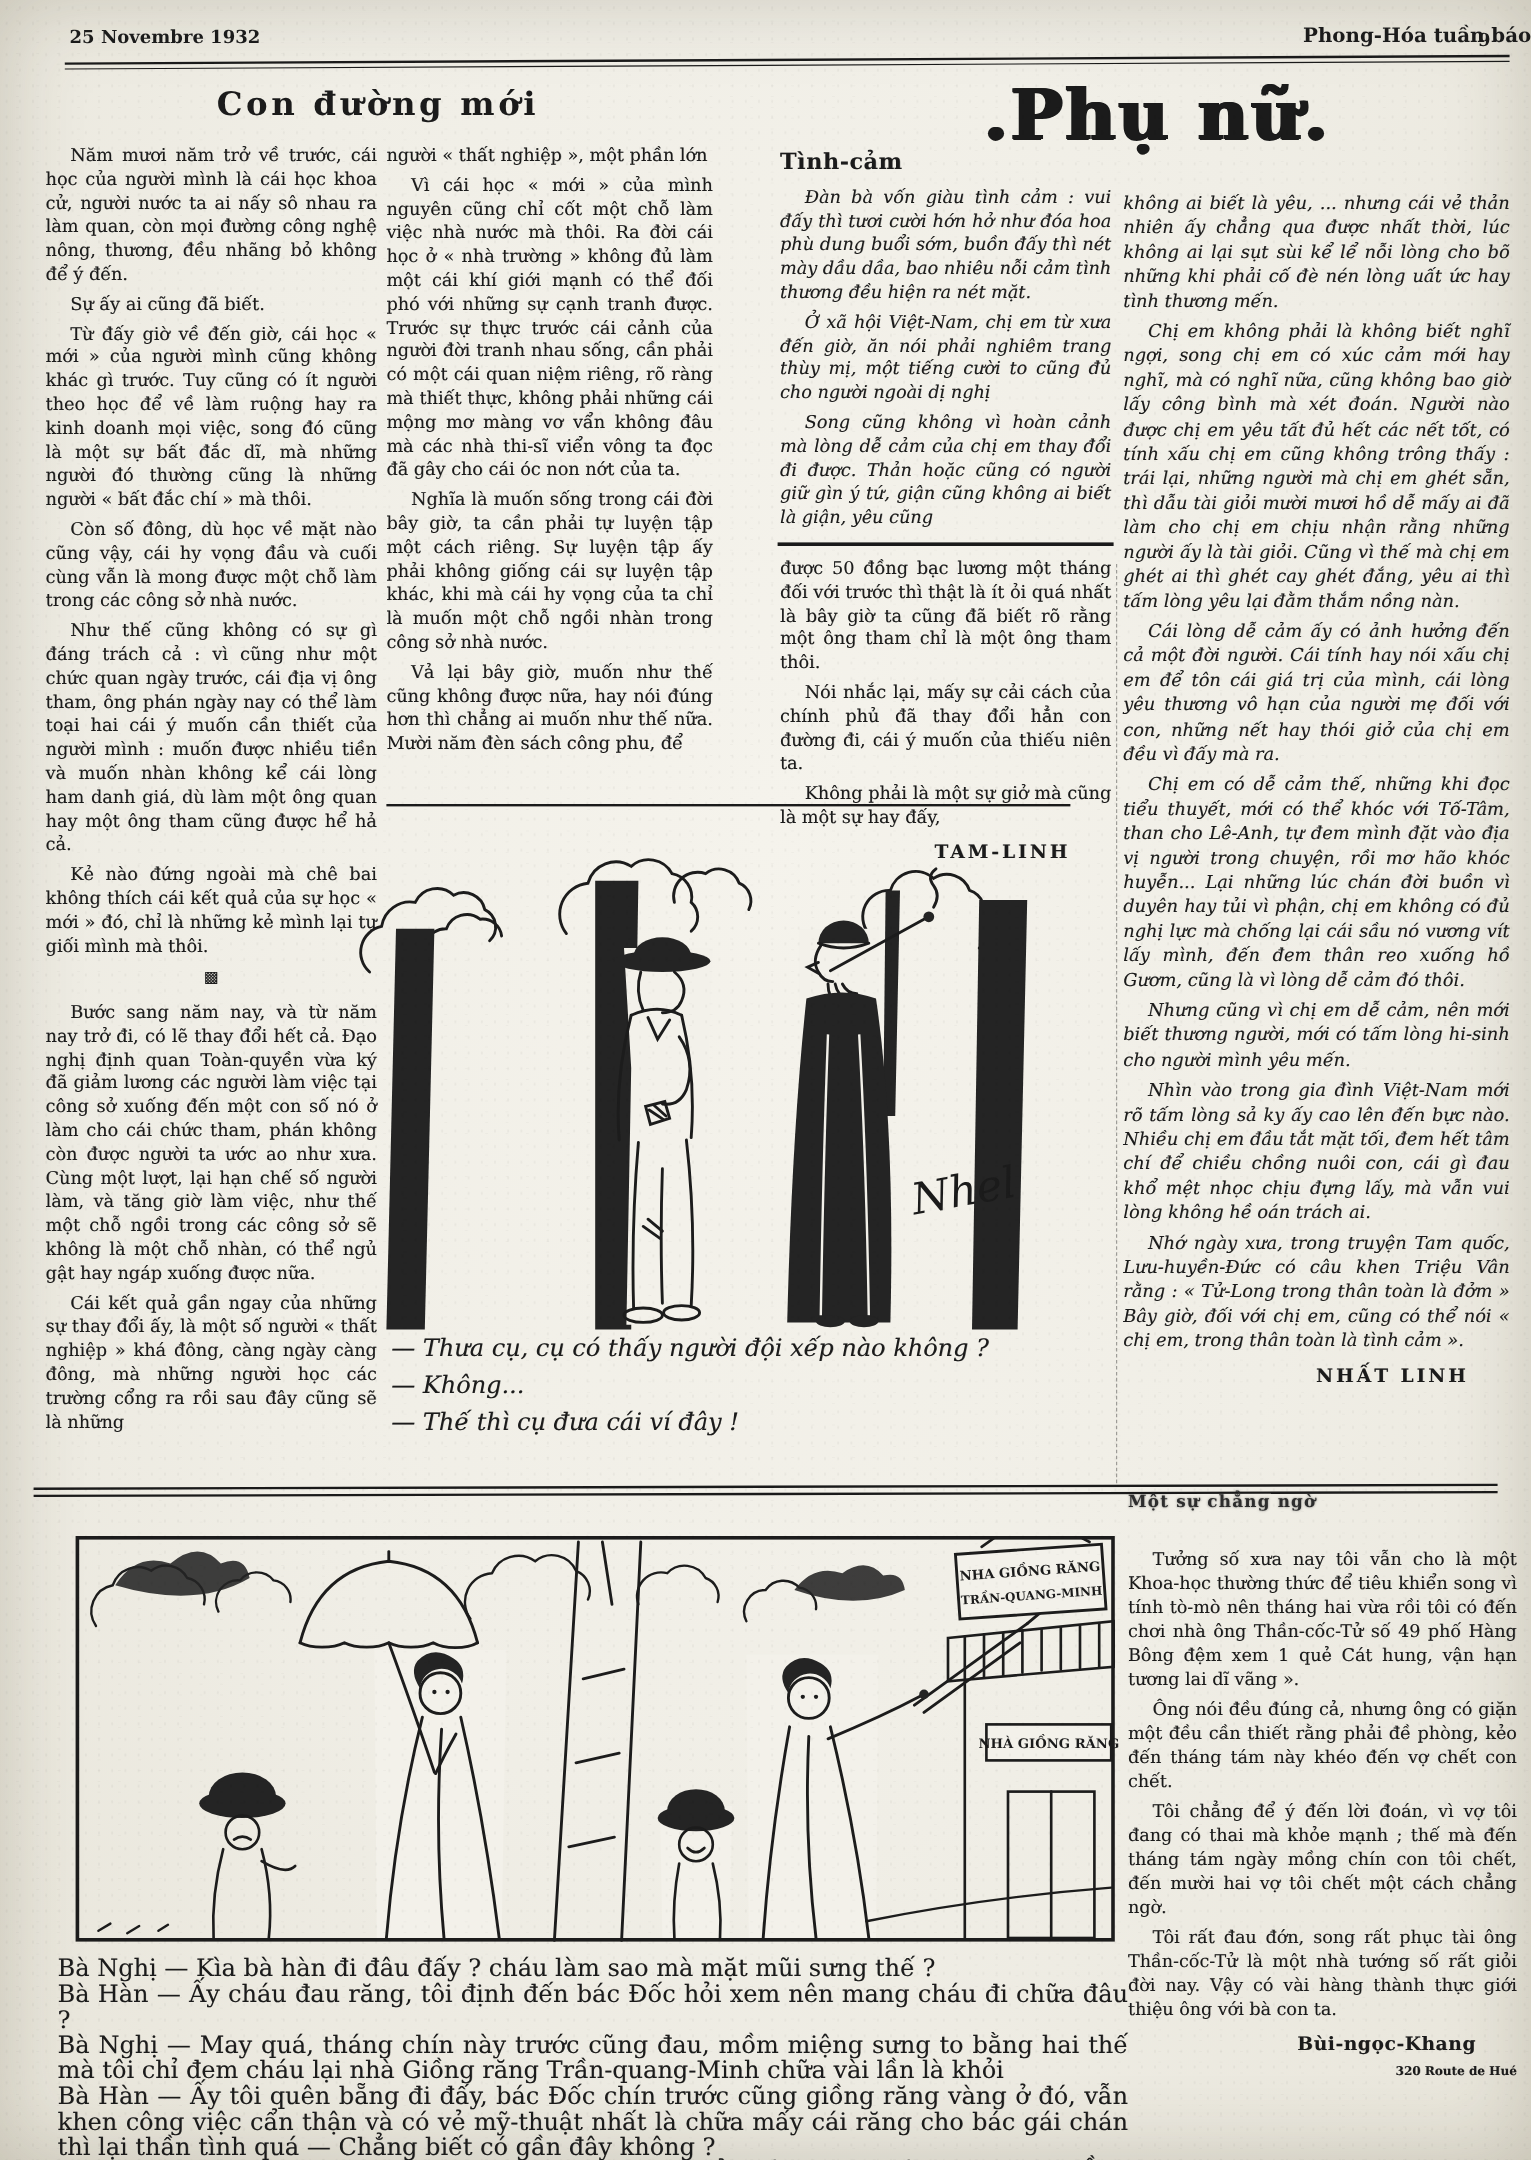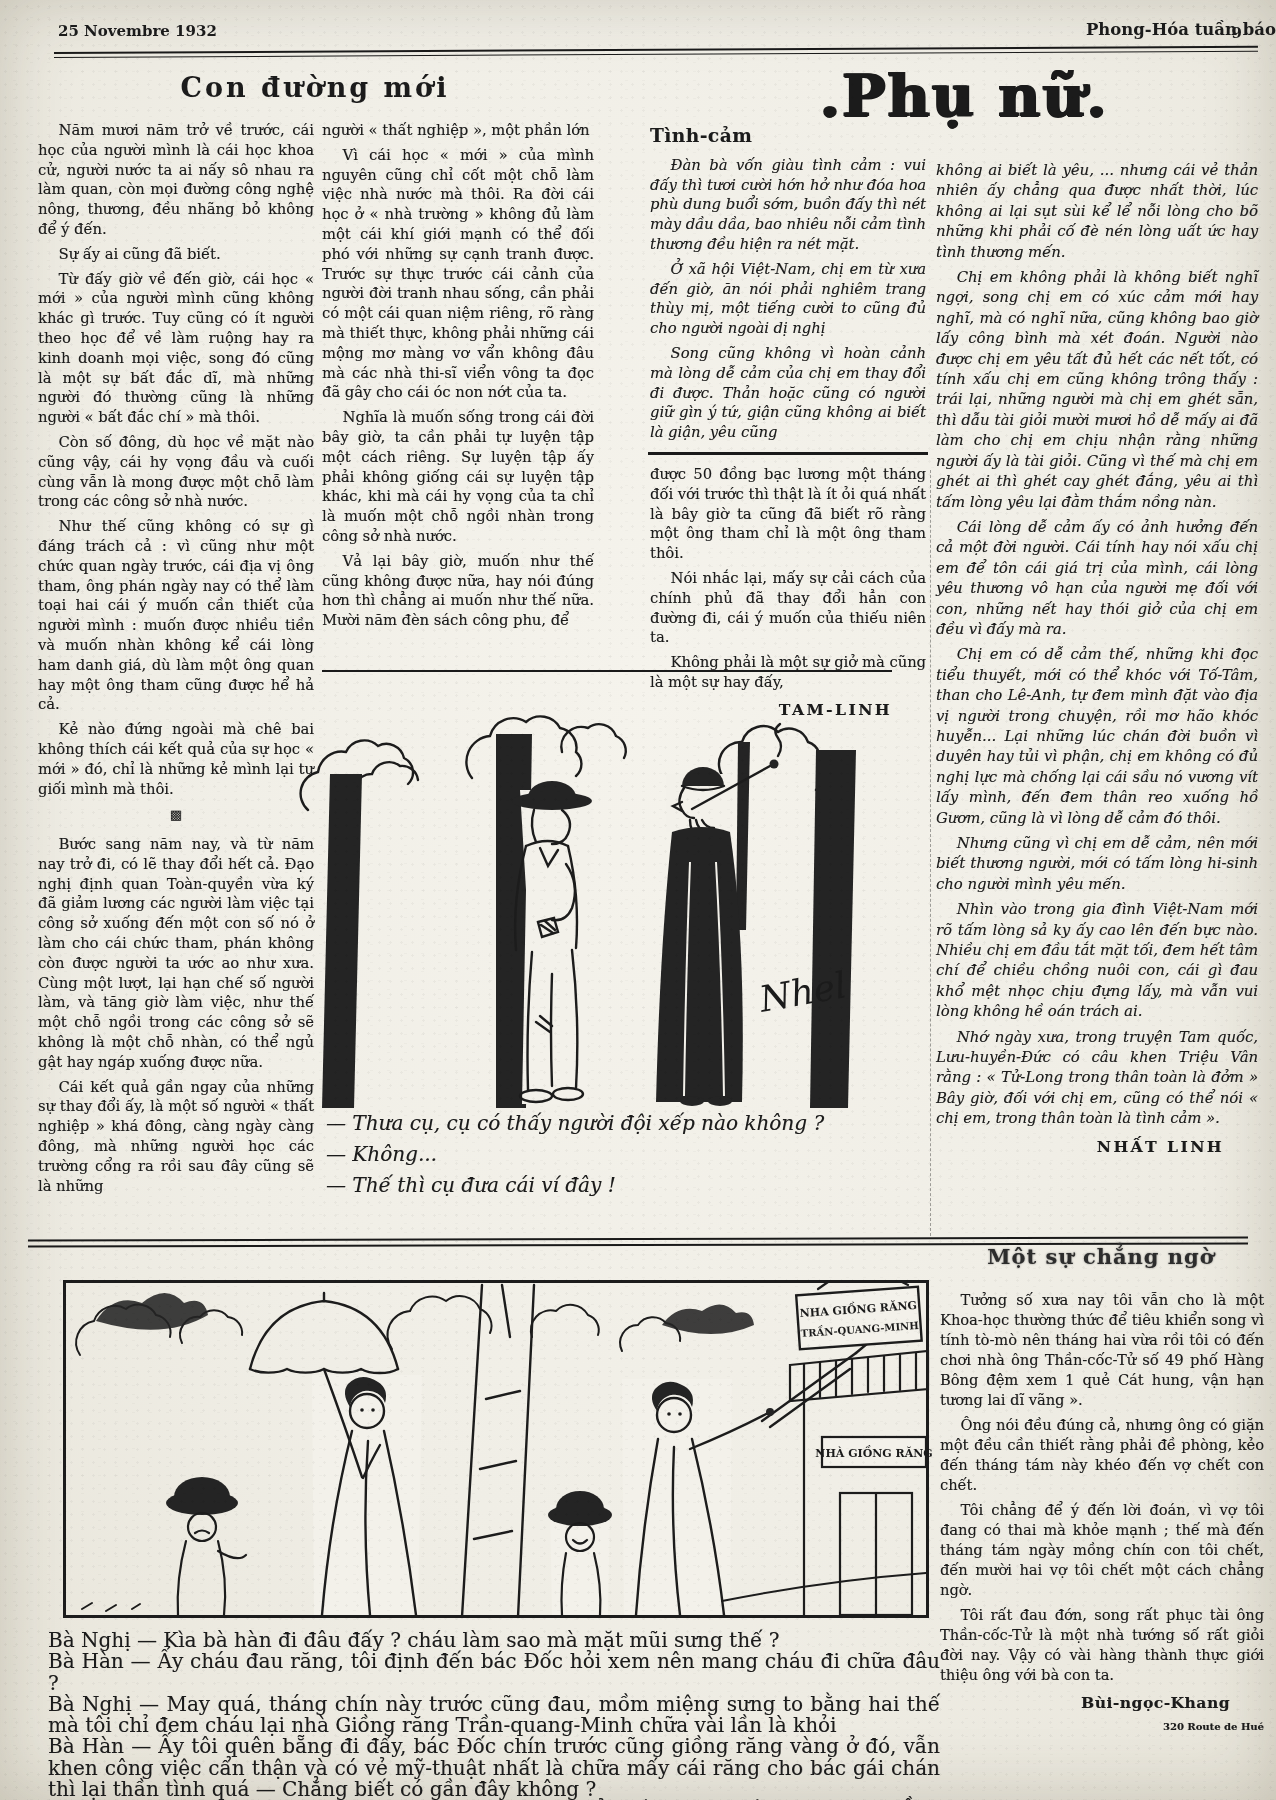--- a/index.html
+++ b/index.html
@@ -16,21 +16,21 @@
   .abs{position:absolute;}
   
   .hdr-date{left:58px;top:22px;font-size:15px;font-weight:700;}
   .hdr-title{left:0;right:0;top:20px;text-align:right;font-size:16.5px;font-weight:700;}
   .hdr-page{right:34px;top:24px;font-size:15px;font-weight:700;}
   .hdr-rule{left:54px;right:18px;top:52px;height:3px;border-top:2.5px solid #1a1a1a;border-bottom:1.4px solid #1a1a1a;transform:rotate(-.3deg);transform-origin:left center;}
   
   .cdm-title{left:35px;width:560px;top:72px;margin:0;text-align:center;font-size:27px;font-weight:700;letter-spacing:3px;}
   .pn-title{left:684px;width:560px;top:62px;margin:0;text-align:center;font-size:58px;font-weight:700;letter-spacing:2px;
     text-shadow:1.6px 0 0 currentColor,-1px 0 0 currentColor,0 1px 0 currentColor;}
-  .csn-title{left:940px;width:322px;top:1244px;margin:0;text-align:center;font-size:21px;font-weight:700;letter-spacing:1px;color:#2d2d2d;text-shadow:0 0 2px rgba(40,40,40,.55);}
+  .csn-title{left:940px;width:322px;top:1244px;margin:0;text-align:left;font-size:14px;font-weight:700;letter-spacing:1px;color:#2d2d2d;text-shadow:0 0 2px rgba(40,40,40,.55);}
   .tc-head{margin:0 0 9px;font-size:18.5px;font-weight:700;letter-spacing:.5px;}
   
   .col{font-size:14.7px;line-height:19.8px;text-align:justify;text-shadow:.3px 0 rgba(20,20,20,.4);}
   .col p{margin:0 0 5px;text-indent:1.4em;}
   .col p.cont{text-indent:0;}
   .ital p{font-style:italic;}
   .col1{left:38px;top:120px;width:276px;height:1118px;}
   .col2{left:322px;top:120px;width:272px;}
   .col3{left:650px;top:126px;width:276px;}
   .col3b{left:650px;top:464px;width:276px;}

